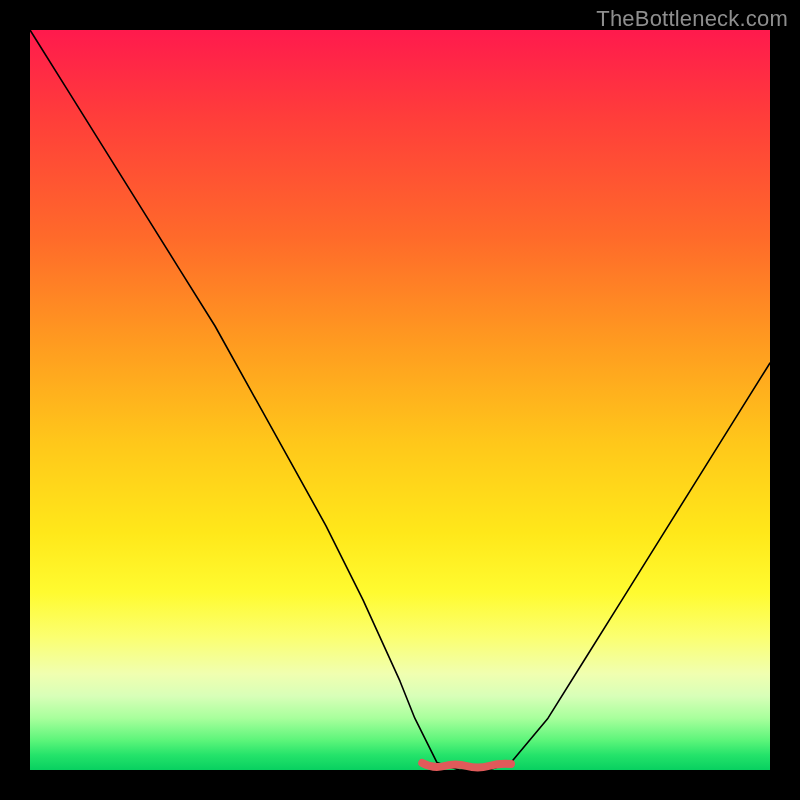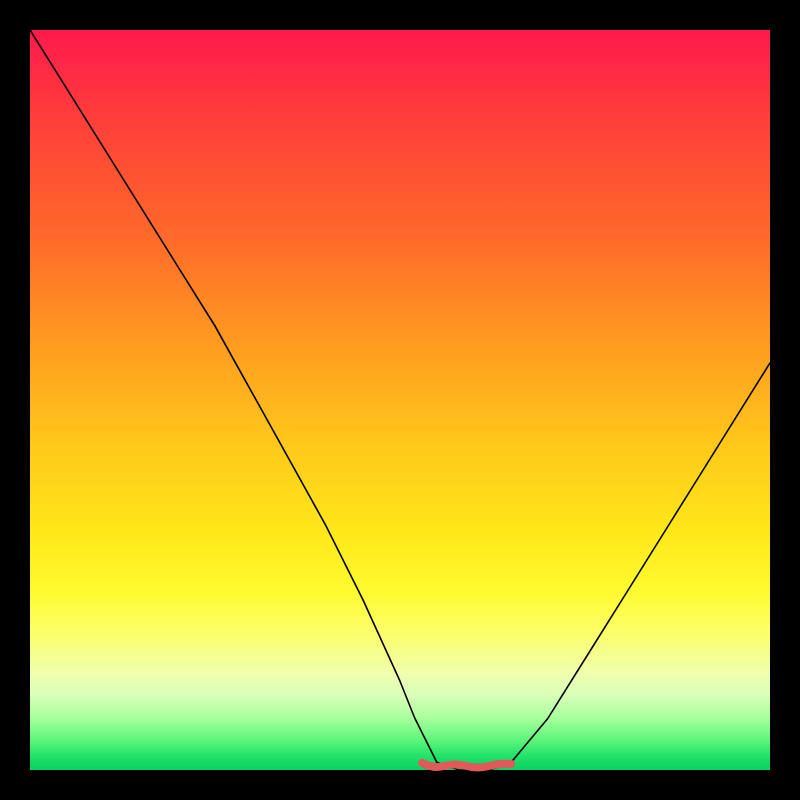--- a/index.html
+++ b/index.html
@@ -65,13 +65,14 @@
 </head>
 <body>
 
 <div class="frame">
   <div class="plot">
     <svg class="curve" viewBox="0 0 740 740" preserveAspectRatio="none">
       <path id="curve-path" fill="none" stroke="#000" stroke-width="1.6" stroke-linecap="round" stroke-linejoin="round" d="M0.00 0.00 L37.00 59.20 L74.00 118.40 L111.00 177.60 L148.00 236.80 L185.00 296.00 L222.00 362.60 L259.00 429.20 L296.00 495.80 L333.00 569.80 L370.00 651.20 L384.80 688.20 L407.00 732.60 L429.20 740.00 L444.00 740.00 L458.80 740.00 L481.00 732.60 L518.00 688.20 L555.00 629.00 L592.00 569.80 L629.00 510.60 L666.00 451.40 L703.00 392.20 L740.00 333.00"></path>
       <path id="min-band" fill="none" stroke="#e05a5a" stroke-width="8" stroke-linecap="round" stroke-linejoin="round" d="M392.2 733.0 Q403.3 739.0 414.4 736.0 Q425.5 733.0 436.6 736.0 Q447.7 739.0 458.8 736.0 Q469.9 733.0 481.0 734.0"></path>
     </svg>
   </div>
+  <div class="watermark">TheBottleneck.com</div>
 </div>
 
 </body></html>

